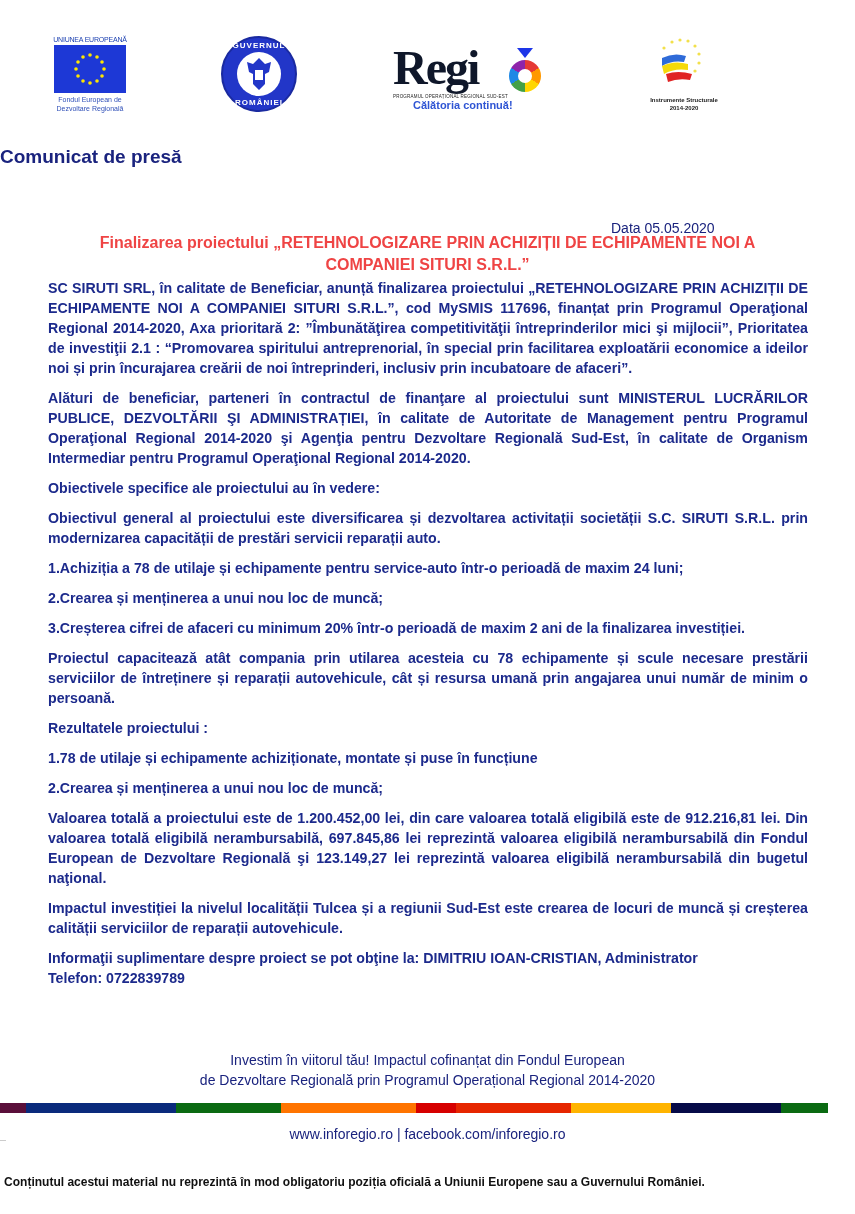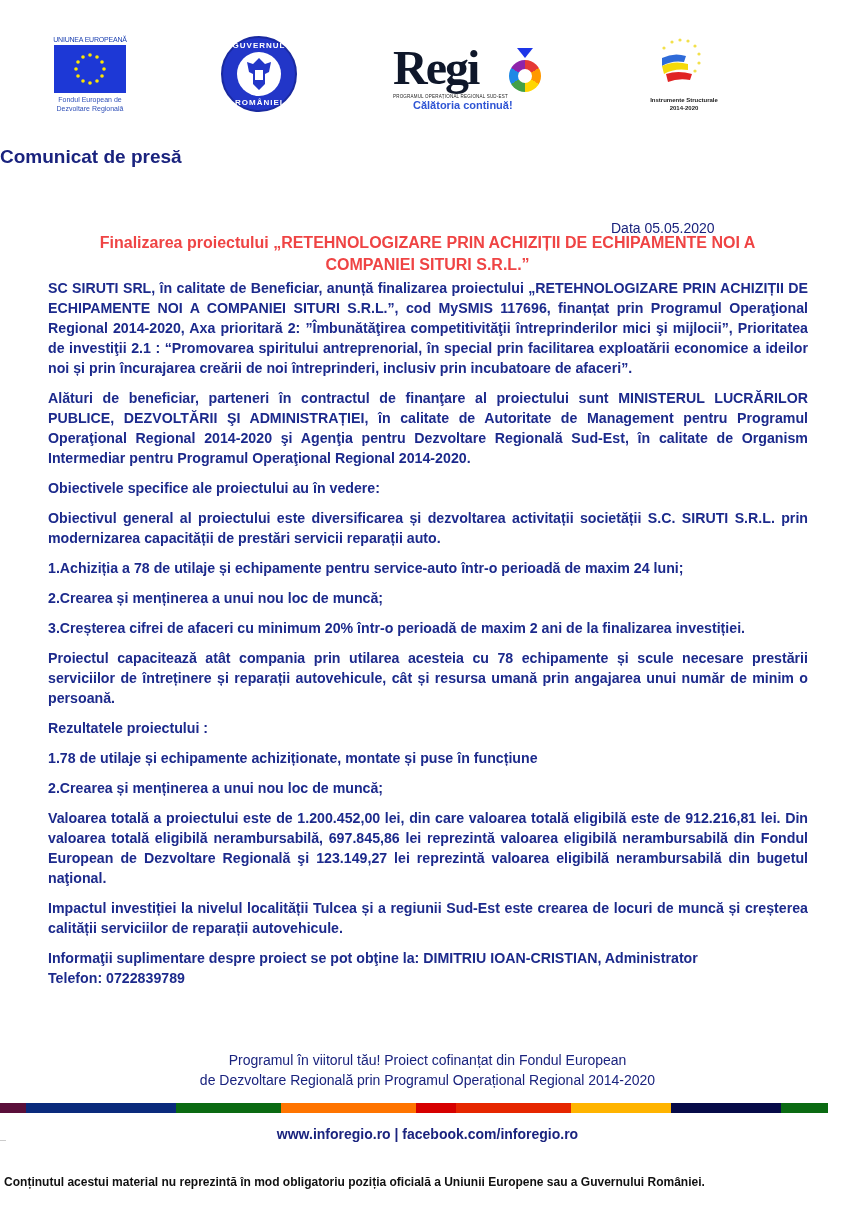--- a/index.html
+++ b/index.html
@@ -37,21 +37,21 @@
   .date { position: absolute; top: 192px; left: 611px; font-size: 14px; color: #1a237e; margin-top: 28px; }
   .headline { position: absolute; top: 232px; left: 60px; width: 735px; text-align: center; font-weight: bold; font-size: 16px; line-height: 22px; color: #ef4444; }
 
   .body { position: absolute; top: 278px; left: 48px; width: 760px; font-size: 14.2px; line-height: 20px; color: #1c2a8c; }
   .body p { margin: 0 0 10px 0; text-align: justify; font-weight: bold; }
   .body p.tight { margin-bottom: 0; }
 
   .footer-note { position: absolute; top: 1050px; left: 0; width: 855px; text-align: center; font-size: 14px; line-height: 20px; color: #1a237e; }
   .band { position: absolute; top: 1103px; left: 0; width: 828px; height: 10px; display: flex; }
   .band span { display: block; height: 10px; }
-  .links { position: absolute; top: 1126px; left: 0; width: 855px; text-align: center; font-weight: bold; font-size: 14px; color: #1a237e; }
+  .links { position: absolute; top: 1126px; left: 0; width: 855px; text-align: center; font-weight: normal; font-size: 14px; color: #1a237e; }
   .disclaimer { position: absolute; top: 1175px; left: 0; width: 709px; text-align: center; font-weight: bold; font-size: 12px; color: #111; }
   .corner-mark { position: absolute; left: 0; top: 1140px; width: 6px; height: 1px; background: #ccc; }
 </style>
 </head>
 <body>
 
 <div class="logos">
   <div class="logo eu">
     <div class="cap">UNIUNEA EUROPEANĂ</div>
     <div class="flag">
@@ -134,21 +134,21 @@
   <p>Rezultatele proiectului :</p>
   <p>1.78 de utilaje și echipamente achiziționate, montate și puse în funcțiune</p>
   <p>2.Crearea și menținerea a unui nou loc de muncă;</p>
   <p>Valoarea totală a proiectului este de 1.200.452,00 lei, din care valoarea totală eligibilă este de 912.216,81 lei. Din valoarea totală eligibilă nerambursabilă, 697.845,86 lei reprezintă valoarea eligibilă nerambursabilă din Fondul European de Dezvoltare Regională şi 123.149,27 lei reprezintă valoarea eligibilă nerambursabilă din bugetul naţional.</p>
   <p>Impactul investiției la nivelul localității Tulcea și a regiunii Sud-Est este crearea de locuri de muncă și creșterea calității serviciilor de reparații autovehicule.</p>
   <p class="tight">Informaţii suplimentare despre proiect se pot obţine la: DIMITRIU IOAN-CRISTIAN, Administrator</p>
   <p class="tight">Telefon: 0722839789</p>
 </div>
 
 <div class="footer-note">
-  <div>Programul în viitorul tău! Proiect cofinanțat din Fondul European</div>
+  <div>Investim în viitorul tău! Impactul cofinanțat din Fondul European</div>
   <div>de Dezvoltare Regională prin Programul Operațional Regional 2014-2020</div>
 </div>
 
 <div class="band">
   <span style="width:26px;background:#5a0f3a"></span>
   <span style="width:150px;background:#0a2a7c"></span>
   <span style="width:105px;background:#0a6a12"></span>
   <span style="width:135px;background:#ff7400"></span>
   <span style="width:40px;background:#d60000"></span>
   <span style="width:115px;background:#e62600"></span>

